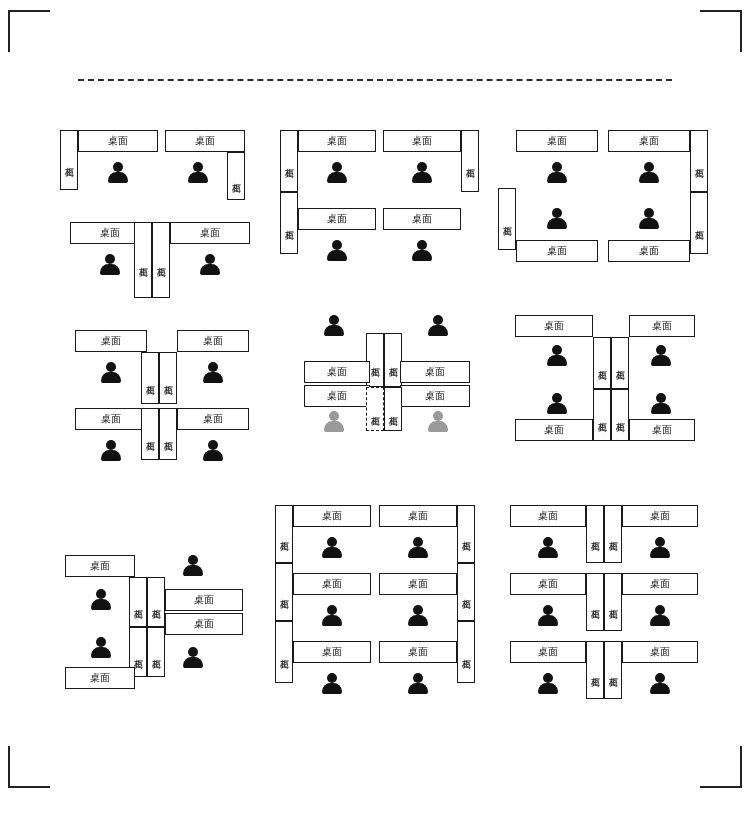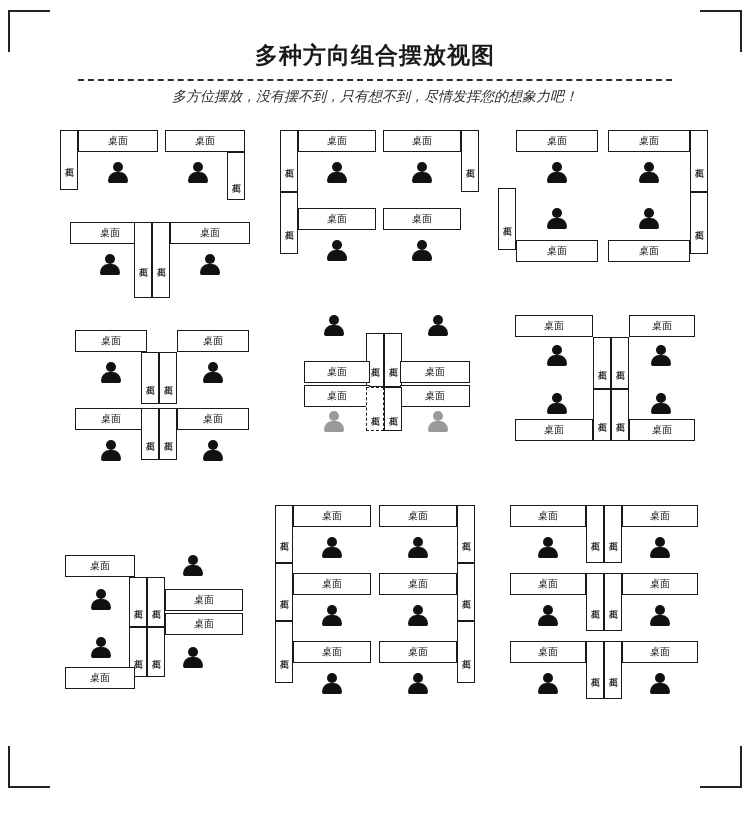--- a/index.html
+++ b/index.html
@@ -110,23 +110,21 @@
 </head>
 <body>
 
 <div id="page">
 
   <div class="corner tl"></div>
   <div class="corner tr"></div>
   <div class="corner bl"></div>
   <div class="corner br"></div>
 
-  <div class="title">多种方向组合摆放视图</div>
   <div class="divider"></div>
-  <div class="subtitle">多方位摆放，没有摆不到，只有想不到，尽情发挥您的想象力吧！</div>
 
   <div class="group" style="left:60px; top:130px; width:200px; height:180px;">
     <div class="box vert" style="left:0px; top:0px; width:18px; height:60px;">高柜</div>
     <div class="box" style="left:18px; top:0px; width:80px; height:22px;">桌面</div>
     <div class="person" style="left:48px; top:32px;">
         <div class="head"></div>
         <div class="body"></div>
       </div>
 
     <div class="box" style="left:105px; top:0px; width:80px; height:22px;">桌面</div>

